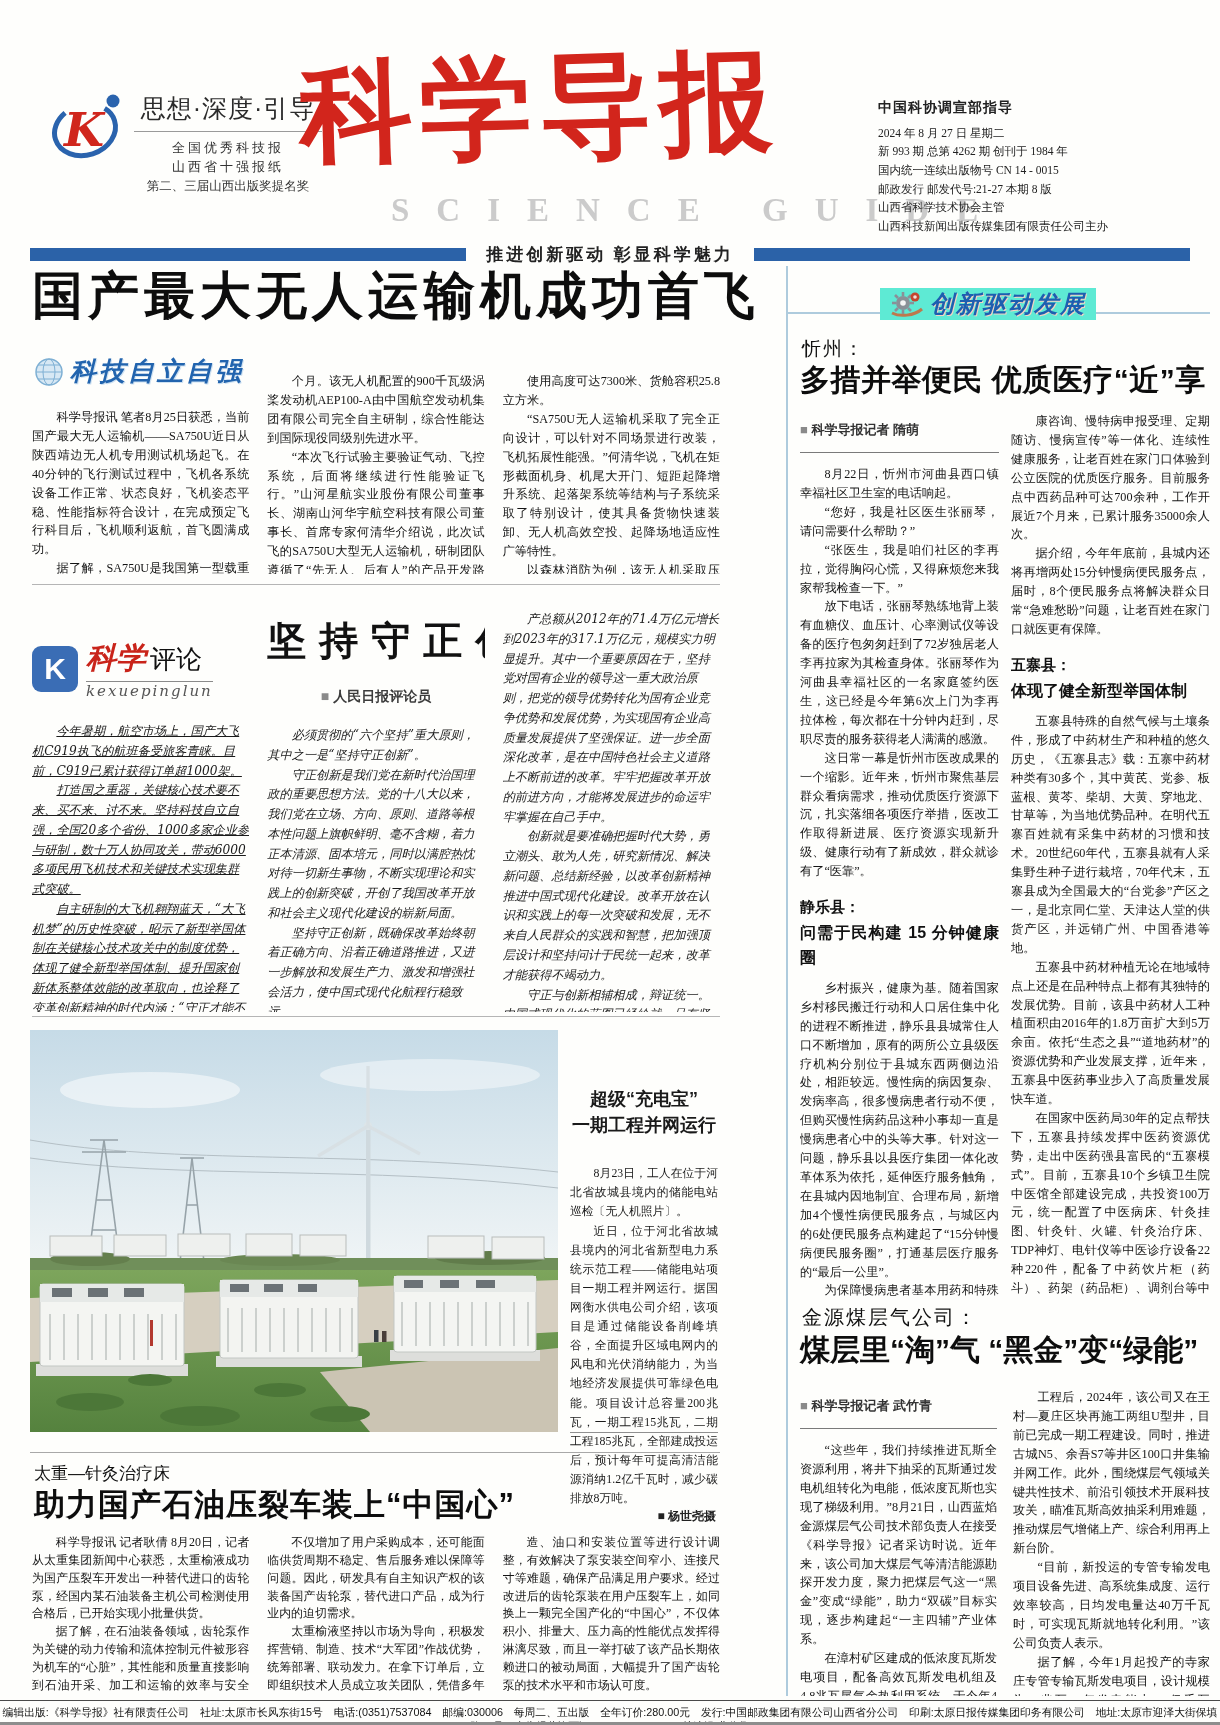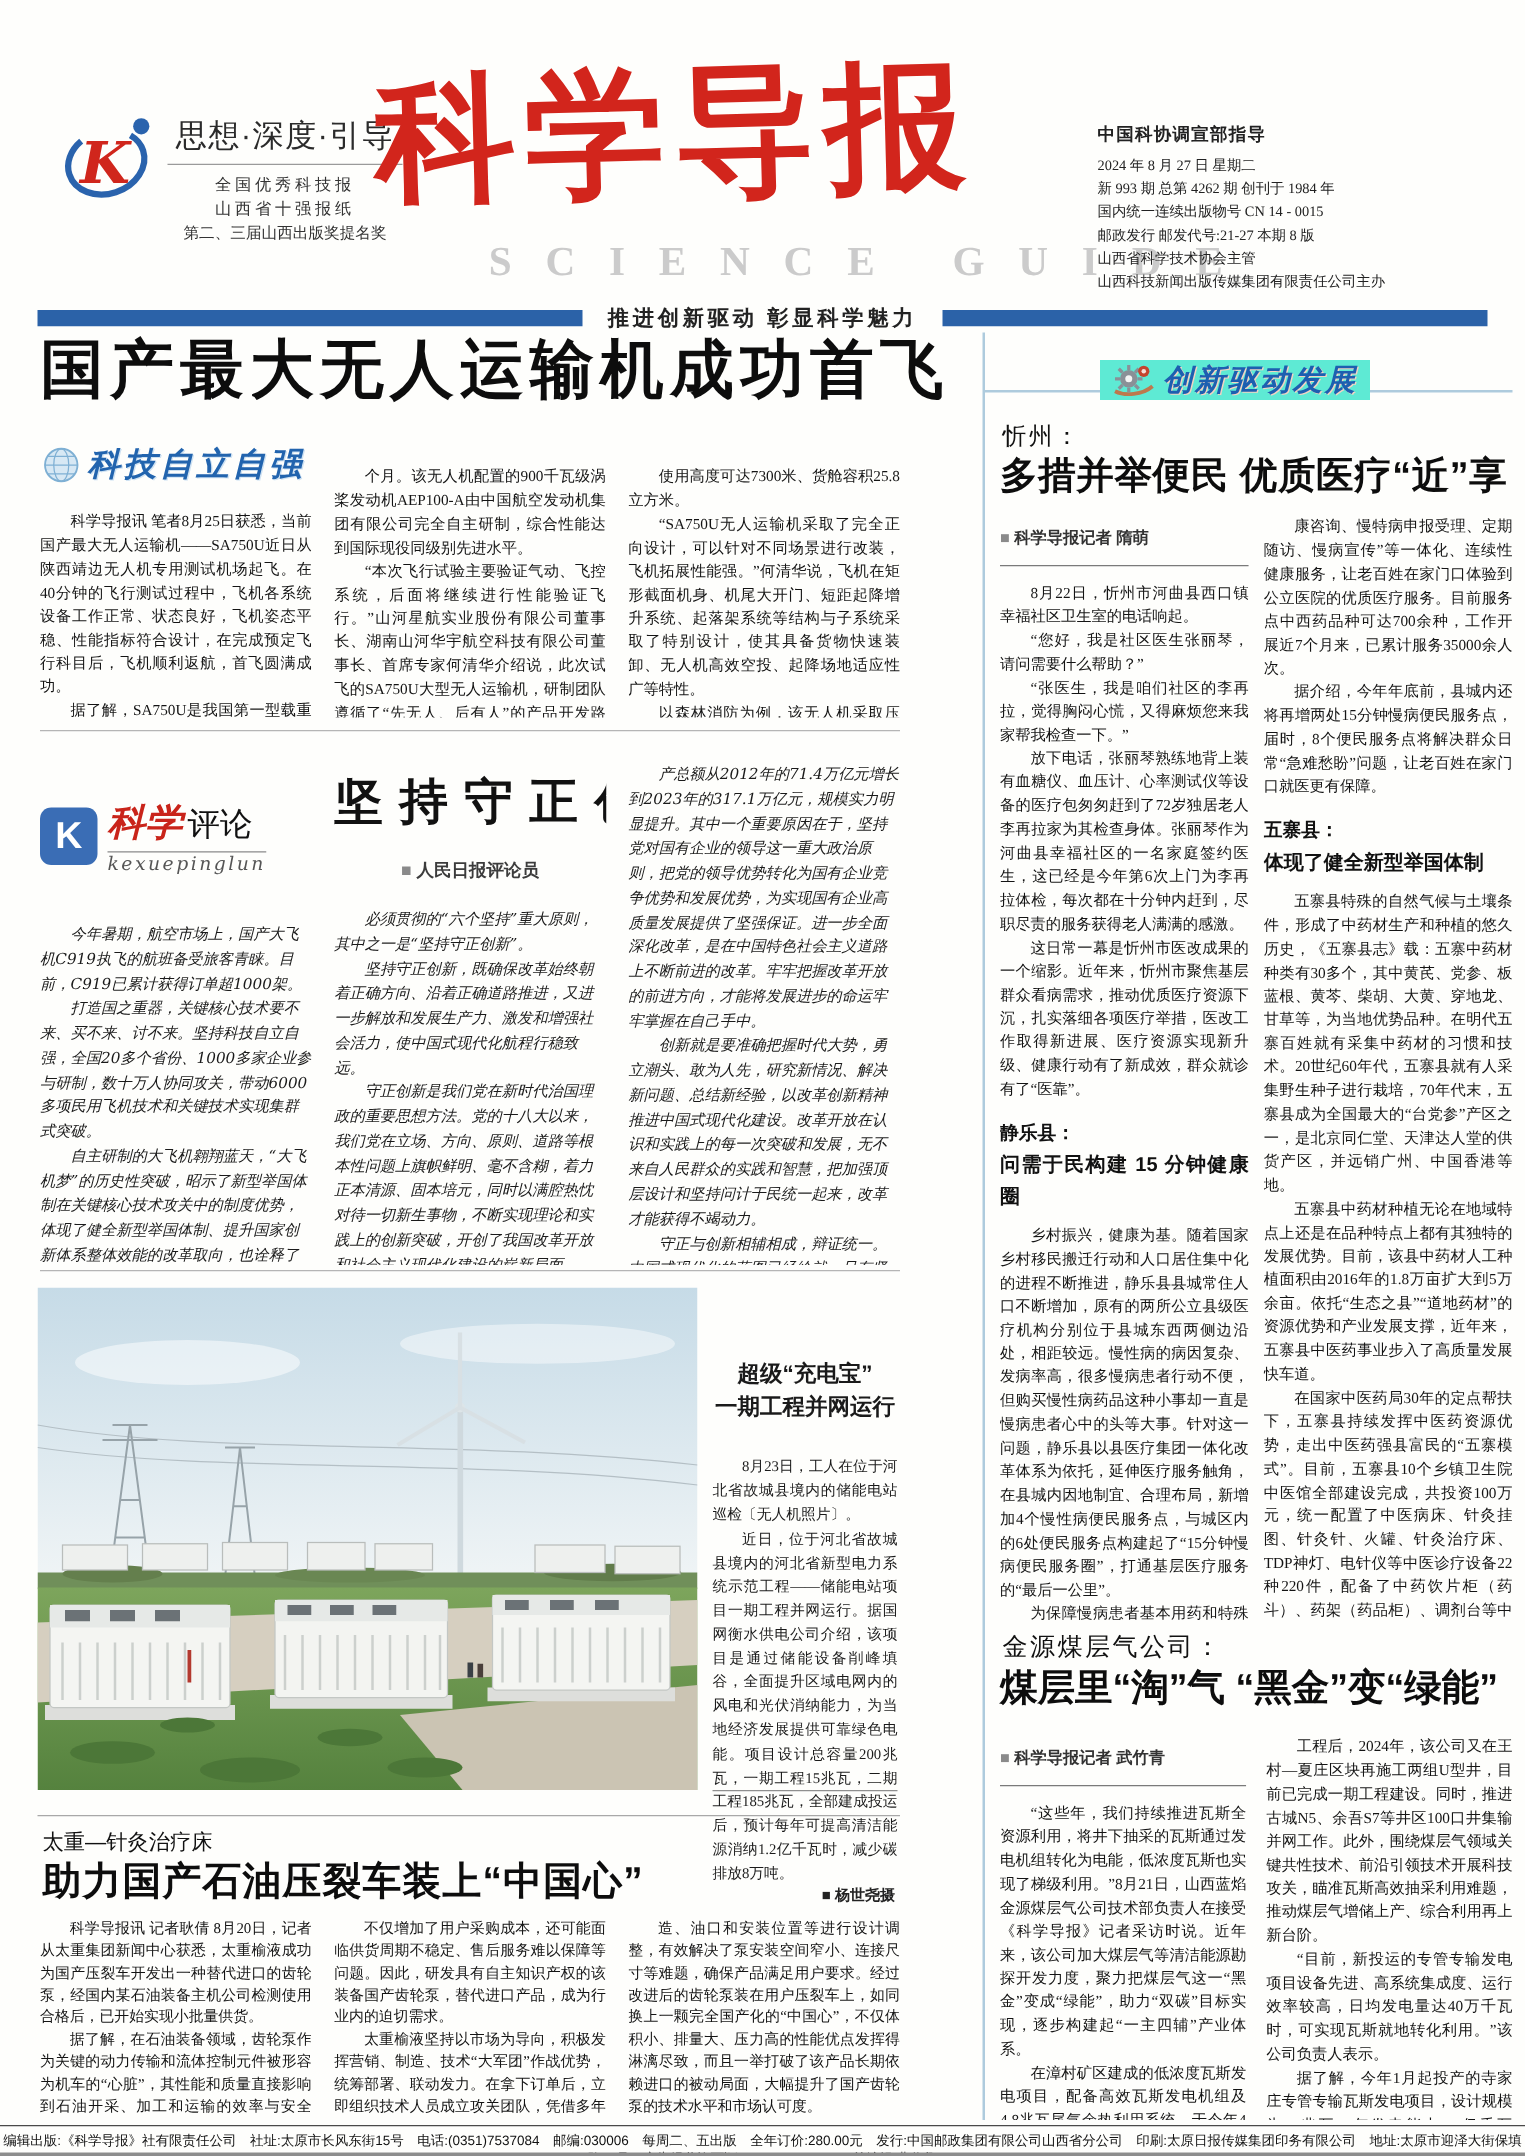--- a/index.html
+++ b/index.html
@@ -45,21 +45,21 @@
   
   .comm{position:absolute;left:32px;top:600px;width:688px;height:412px;gap:18px;}
   .kx-logo{display:flex;align-items:flex-start;margin-top:38px;height:74px;}
   .kx-k{width:46px;height:46px;background:#3a6db5;border-radius:9px;color:#fff;text-align:center;
         line-height:46px;font-family:"Liberation Sans",sans-serif;font-weight:900;font-size:30px;margin-top:8px;}
   .kx-right{margin-left:8px;}
   .kx-cn{white-space:nowrap;border-bottom:1px solid #8a8a8a;padding-bottom:2px;}
   .kx-cn .r{font-family:"DejaVu Serif",serif;font-style:italic;font-weight:bold;font-size:30px;color:#c9241a;}
   .kx-cn .b{font-family:"Liberation Sans",sans-serif;font-size:26px;color:#111;margin-left:4px;}
   .kx-py{font-family:"DejaVu Serif",serif;font-style:italic;font-size:15px;color:#555;letter-spacing:2px;}
-  .comm-c1-text{margin-top:26px;}
+  .comm-c1-text{margin-top:10px;text-decoration:underline;}
   .comm-title{font-family:"Liberation Sans",sans-serif;font-weight:700;font-size:39px;letter-spacing:13px;
               text-align:center;color:#111;margin-top:14px;white-space:nowrap;}
   .comm-byline{text-align:center;font-family:"Liberation Sans",sans-serif;font-weight:bold;font-size:14px;
                color:#3c3c3c;margin:20px 0 20px 0;}
   .comm-byline .sq{color:#8a8a8a;}
   
   .photo{position:absolute;left:30px;top:1030px;width:528px;height:402px;}
   .caption{position:absolute;left:570px;top:1030px;width:148px;height:402px;border-bottom:1px solid #8f8f8f;
            display:flex;flex-direction:column;}
   .cap-title{font-family:"Liberation Sans",sans-serif;font-weight:900;font-size:18px;text-align:center;
@@ -186,22 +186,22 @@
       </div>
     </div>
     <div class="c">
       <div class="comm-title">坚持守正创新</div>
       <div class="comm-byline">
         <span class="sq">■</span>
         <span>人民日报评论员</span>
       </div>
       <div class="kai">
         <p>必须贯彻的“六个坚持”重大原则，其中之一是“坚持守正创新”。</p>
+        <p>守正创新是我们党在新时代治国理政的重要思想方法。党的十八大以来，我们党在立场、方向、原则、道路等根本性问题上旗帜鲜明、毫不含糊，着力正本清源、固本培元，同时以满腔热忱对待一切新生事物，不断实现理论和实践上的创新突破，开创了我国改革开放和社会主义现代化建设的崭新局面。</p>
         <p>坚持守正创新，既确保改革始终朝着正确方向、沿着正确道路推进，又进一步解放和发展生产力、激发和增强社会活力，使中国式现代化航程行稳致远。</p>
-        <p>守正创新是我们党在新时代治国理政的重要思想方法。党的十八大以来，我们党在立场、方向、原则、道路等根本性问题上旗帜鲜明、毫不含糊，着力正本清源、固本培元，同时以满腔热忱对待一切新生事物，不断实现理论和实践上的创新突破，开创了我国改革开放和社会主义现代化建设的崭新局面。</p>
 
       </div>
     </div>
     <div class="c">
       <div class="kai" style="margin-top:10px;">
         <p>产总额从2012年的71.4万亿元增长到2023年的317.1万亿元，规模实力明显提升。其中一个重要原因在于，坚持党对国有企业的领导这一重大政治原则，把党的领导优势转化为国有企业竞争优势和发展优势，为实现国有企业高质量发展提供了坚强保证。进一步全面深化改革，是在中国特色社会主义道路上不断前进的改革。牢牢把握改革开放的前进方向，才能将发展进步的命运牢牢掌握在自己手中。</p>
         <p>创新就是要准确把握时代大势，勇立潮头、敢为人先，研究新情况、解决新问题、总结新经验，以改革创新精神推进中国式现代化建设。改革开放在认识和实践上的每一次突破和发展，无不来自人民群众的实践和智慧，把加强顶层设计和坚持问计于民统一起来，改革才能获得不竭动力。</p>
         <p>守正与创新相辅相成，辩证统一。中国式现代化的蓝图已经绘就，只有坚持守正创新，坚定不移走好自己的路，才能让改革发展成果更多更公平惠及全体人民，让发展优势更加彰显、“中国之治”的生命力更加旺盛。</p>
       </div>
     </div>

